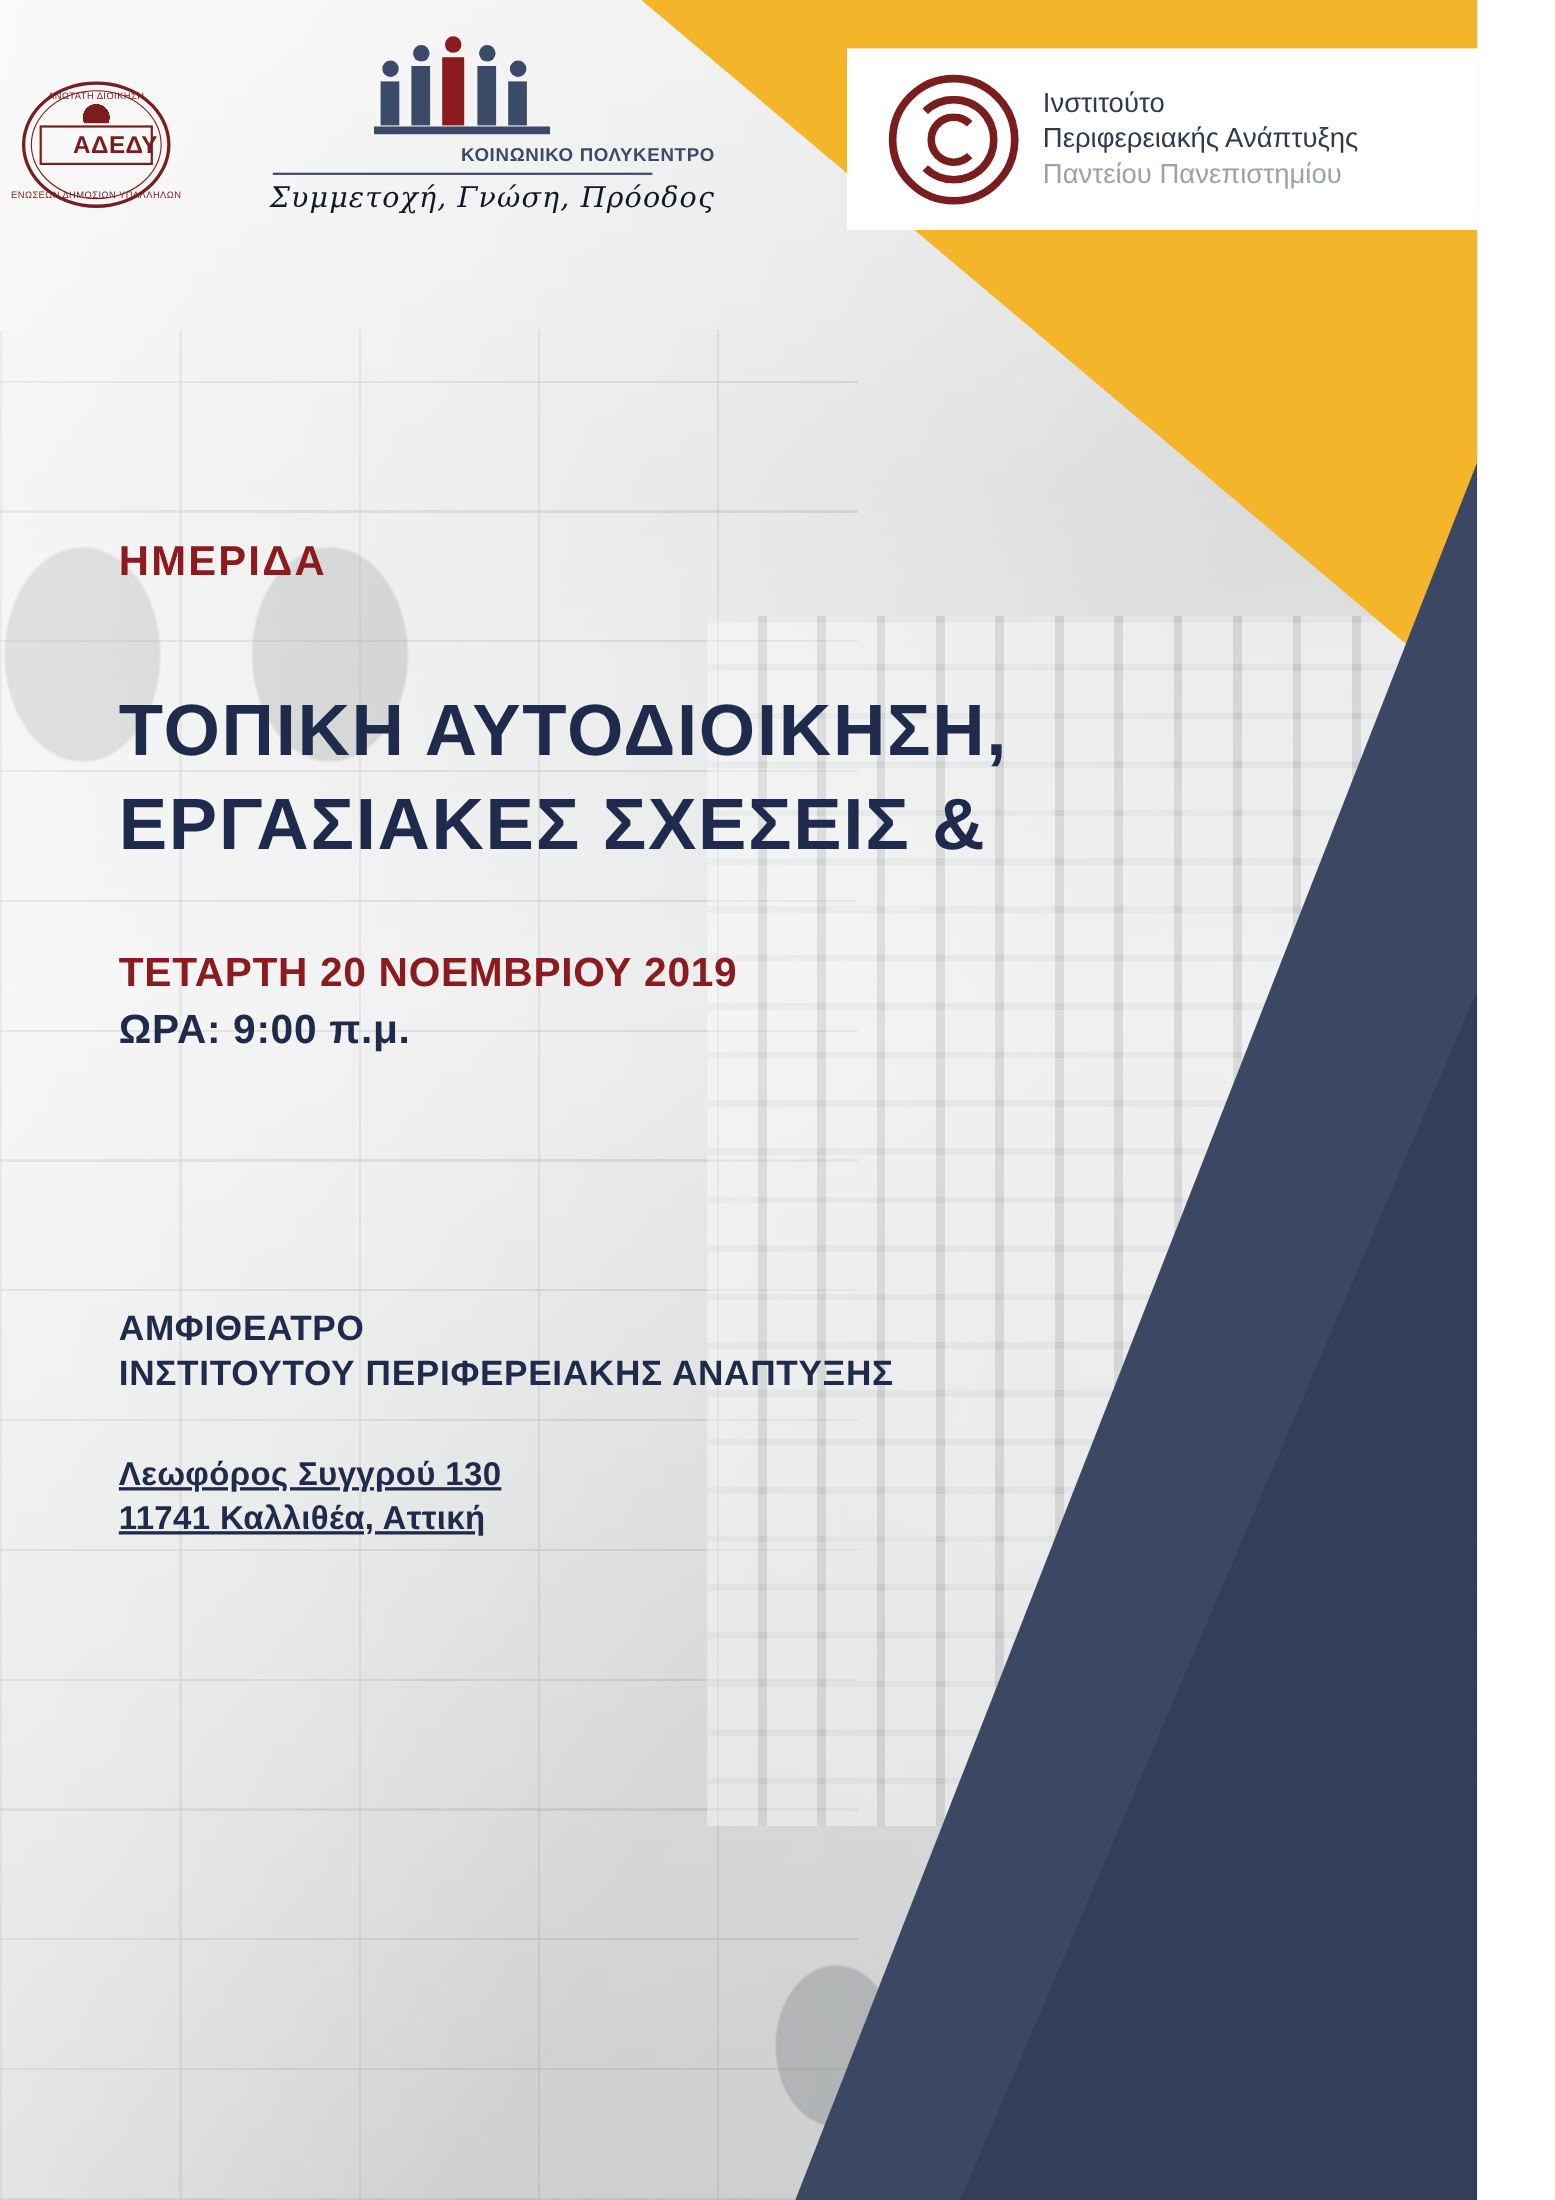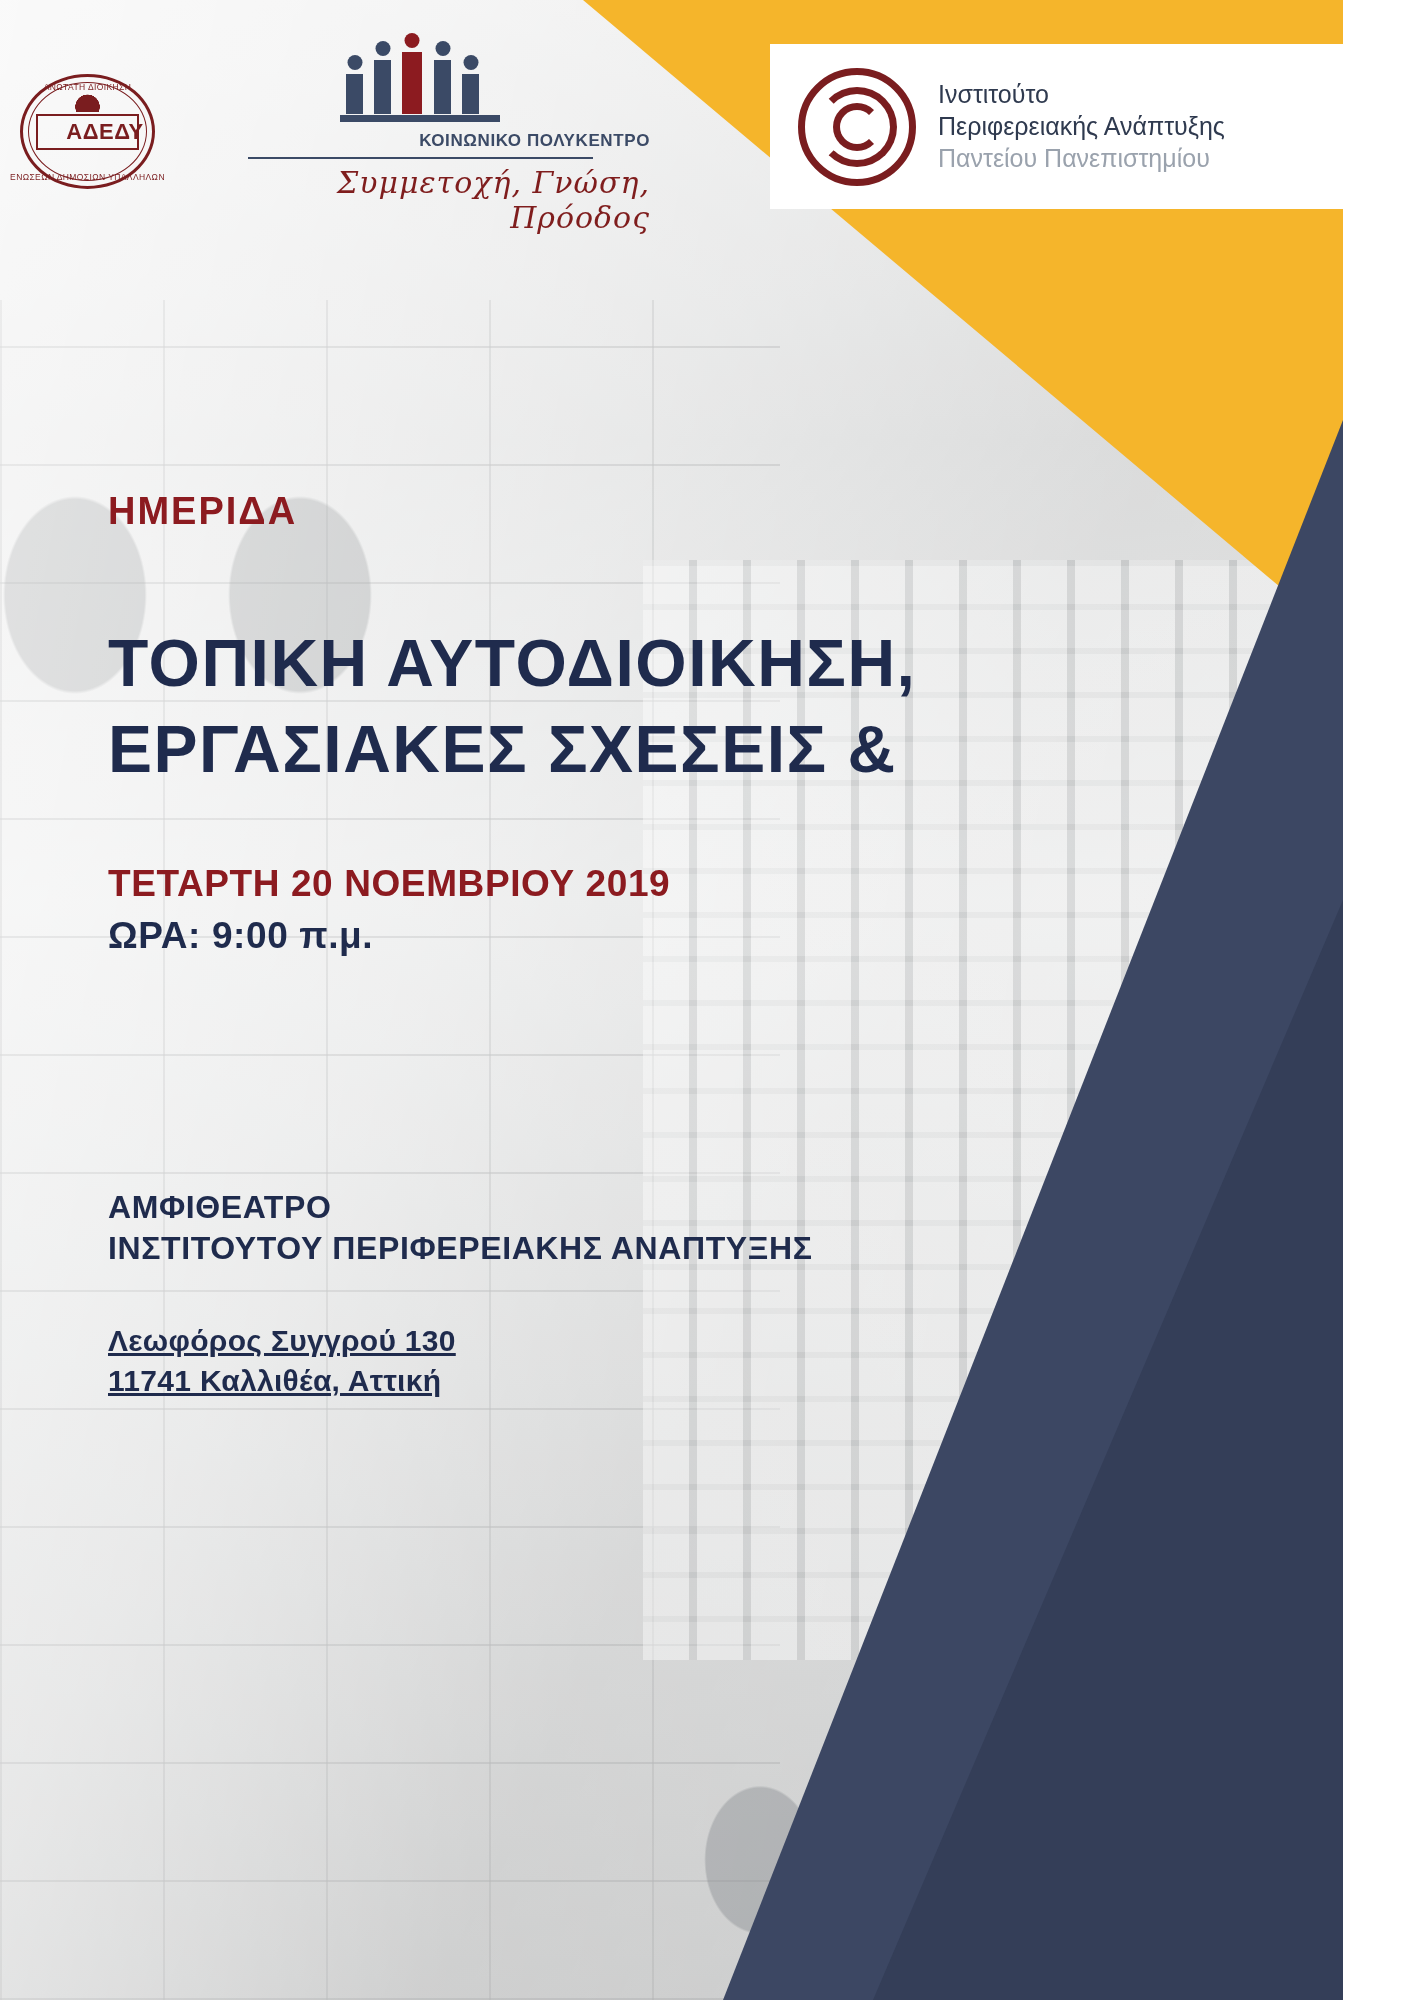--- a/index.html
+++ b/index.html
@@ -166,33 +166,33 @@
   }
   .logo-polykentro .title {
     font-size: 17px; font-weight: 700; color: #3b4a66; letter-spacing: .6px;
   }
   .logo-polykentro .rule {
     width: 345px; height: 2px; background: #3b4a66; margin: 5px auto 6px auto;
   }
   .logo-polykentro .subtitle {
     font-family: "DejaVu Serif", serif;
     font-style: italic;
-    font-size: 30px;
-    color: #7f1d1d;
+    font-size: 26px;
+    color: #0f172a;
     letter-spacing: 1px;
   }
 
   .logo-ipa {
     position: absolute;
     left: 770px; top: 0;
     width: 600px; height: 165px;
     background: #ffffff;
     display: flex;
     align-items: center;
-    padding-left: 28px;
+    padding-left: 38px;
     gap: 22px;
   }
   .logo-ipa .maze {
     width: 118px; height: 118px;
     border-radius: 50%;
     border: 7px solid #7a1d1f;
     position: relative;
     flex: 0 0 auto;
   }
   .logo-ipa .maze::before {

